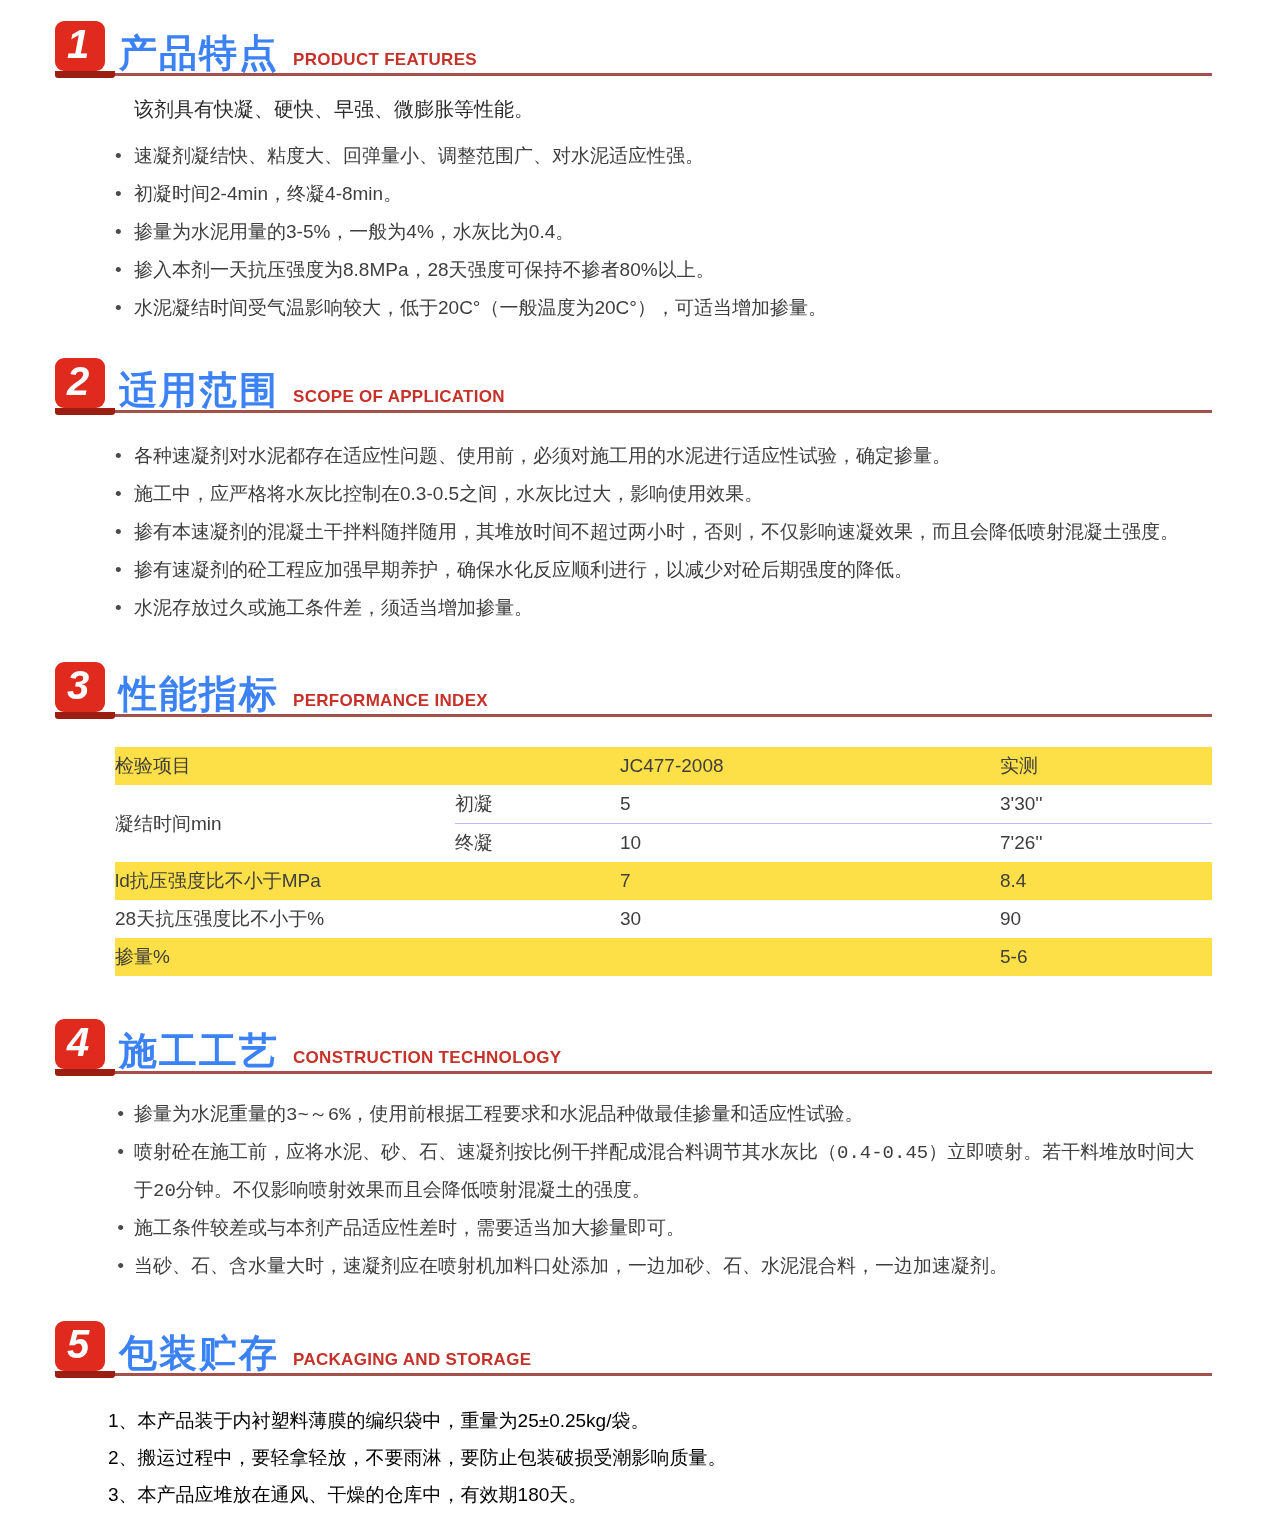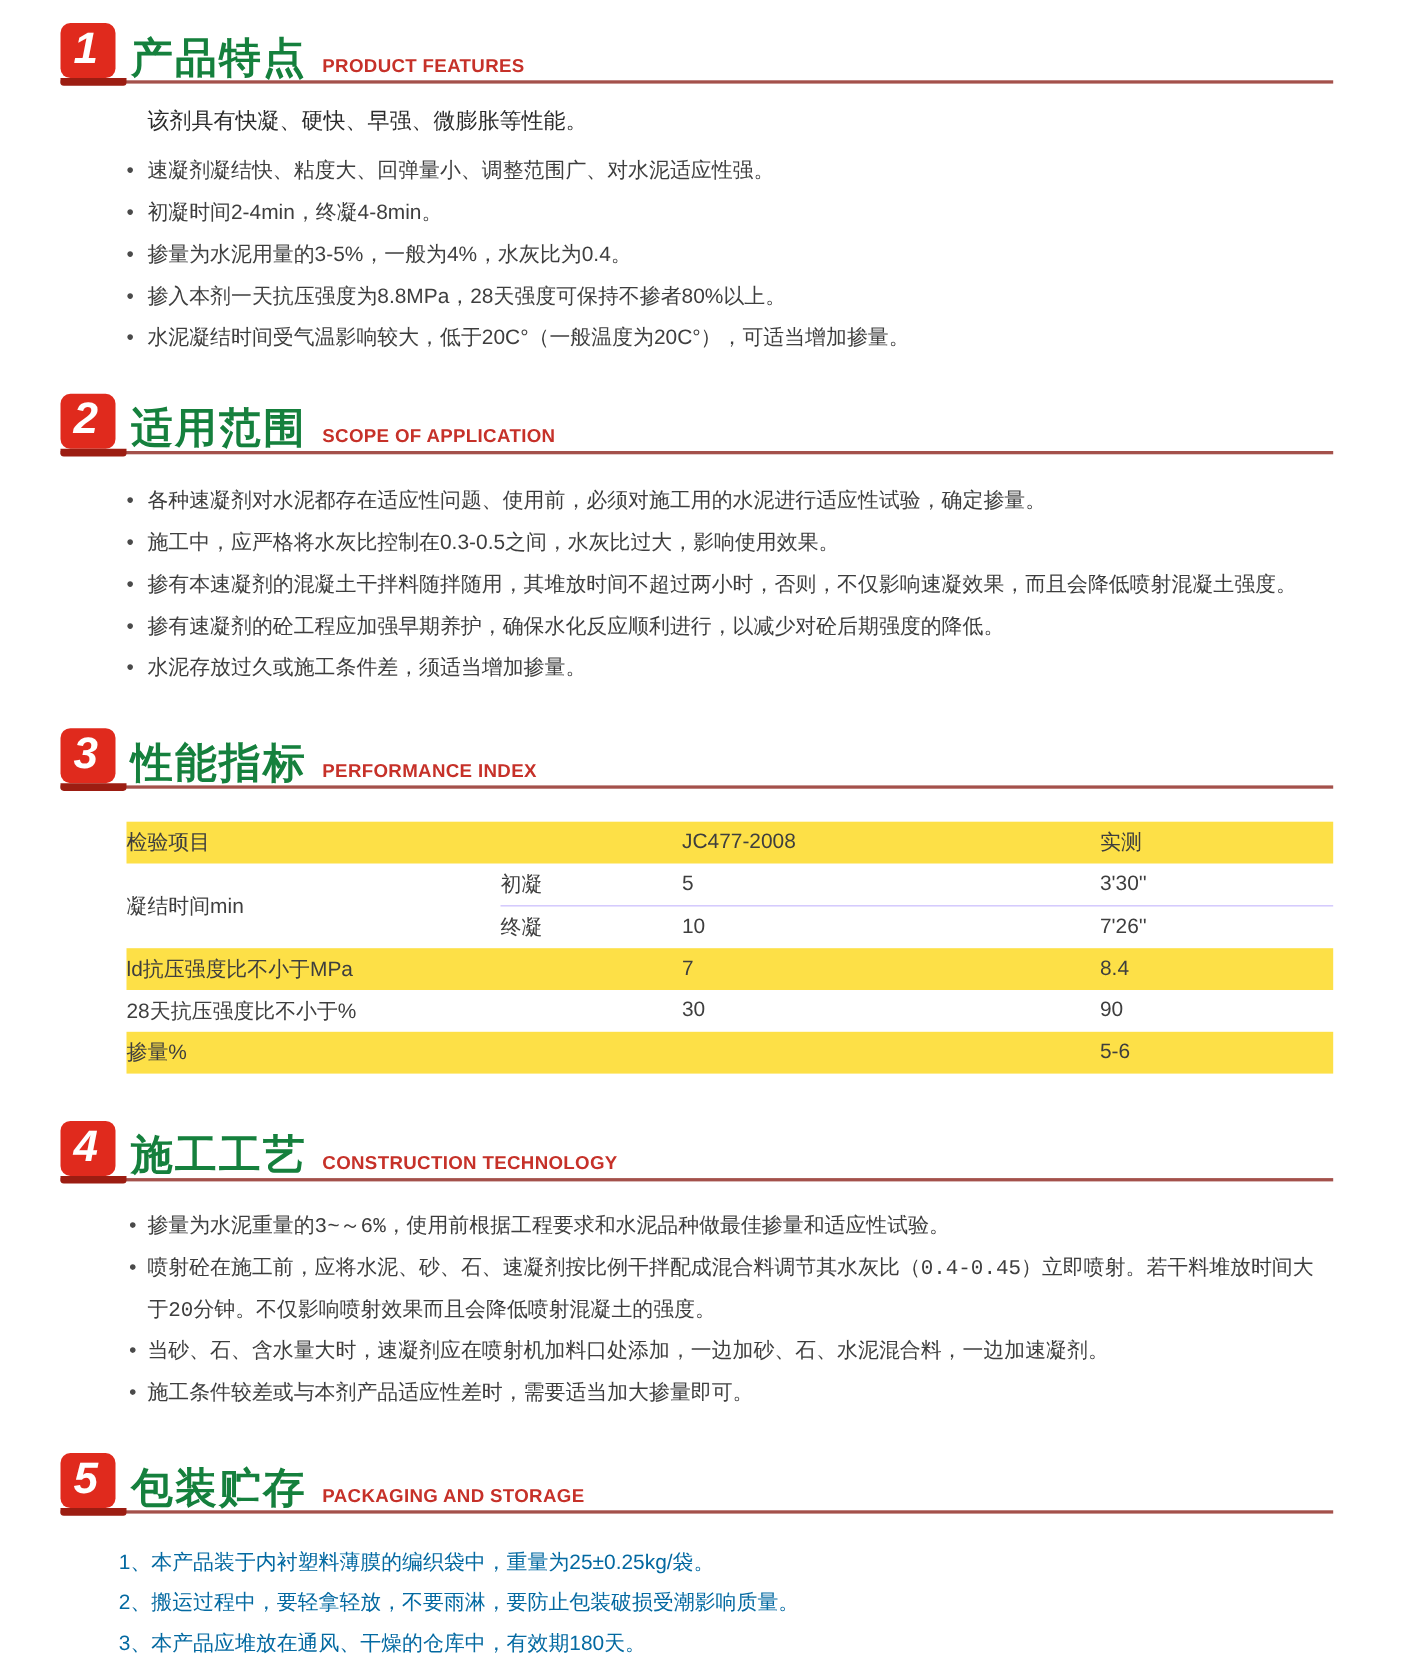--- a/index.html
+++ b/index.html
@@ -16,40 +16,40 @@
   .head-flex { display:flex; align-items:flex-end; height:53px; gap:14px; }
   .badge {
     width:50px; height:50px; background:#e02a1d; border-radius:9px;
     display:flex; align-items:center; justify-content:center; flex:0 0 auto;
   }
   .badge span {
     color:#ffffff; font-size:40px; font-weight:bold; font-style:italic;
     line-height:1; transform:translate(-2px,-2px);
   }
   .t-zh {
-    font-size:38px; font-weight:900; color:#15803d;
+    font-size:38px; font-weight:900; color:#3b82f6;
     line-height:0.95; letter-spacing:2px; white-space:nowrap;
   }
   .t-en {
     font-size:17px; font-weight:bold; color:#c63129;
     margin-bottom:1px; letter-spacing:0.3px; white-space:nowrap;
   }
   .underline { position:absolute; left:0; top:55px; width:100%; height:3px; background:#a4514b; }
   .badge-under { position:absolute; left:0; top:53px; width:60px; height:7px; background:#9c1d12; border-radius:0 0 3px 3px; }
 
   
   .intro { margin:16px 0 4px 79px; font-size:20px; font-weight:normal; color:#2b2b2b; }
   ul.bullets { list-style:none; margin:14px 0 0 60px; padding:0; }
   ul.bullets li {
     position:relative; padding-left:19px; font-size:19px; line-height:38px; color:#3e3e3e;
   }
   ul.bullets li::before { content:"•"; position:absolute; left:0; top:0; color:#4a4a4a; }
 
   ol.numlist { list-style:none; margin:22px 0 0 53px; padding:0; }
-  ol.numlist li { font-size:19px; line-height:37px; color:#0369a1; }
+  ol.numlist li { font-size:19px; line-height:37px; color:#000000; }
 
   
   table.spec-table {
     border-collapse:collapse; margin:26px 0 0 60px; width:1097px;
     table-layout:fixed; font-size:19px; color:#3e3e3e;
   }
   table.spec-table td { height:38px; padding:0; vertical-align:middle; }
   td.lab { text-align:left; padding-left:16px; }
   td.ctr { text-align:left; }
   td.meas { text-align:left; padding-left:45px; }
@@ -174,22 +174,22 @@
         </div>
         <span class="t-zh">施工工艺</span>
         <span class="t-en">CONSTRUCTION TECHNOLOGY</span>
       </div>
       <div class="underline"></div>
       <div class="badge-under"></div>
     </div>
     <ul class="bullets" style="margin-top:18px;font-family:Liberation Mono, monospace;">
       <li>掺量为水泥重量的3~～6%，使用前根据工程要求和水泥品种做最佳掺量和适应性试验。</li>
       <li>喷射砼在施工前，应将水泥、砂、石、速凝剂按比例干拌配成混合料调节其水灰比（0.4-0.45）立即喷射。若干料堆放时间大于20分钟。不仅影响喷射效果而且会降低喷射混凝土的强度。</li>
+      <li>施工条件较差或与本剂产品适应性差时，需要适当加大掺量即可。</li>
       <li>当砂、石、含水量大时，速凝剂应在喷射机加料口处添加，一边加砂、石、水泥混合料，一边加速凝剂。</li>
-      <li>施工条件较差或与本剂产品适应性差时，需要适当加大掺量即可。</li>
     </ul>
   </section>
 
   <section class="sec sec-5">
     <div class="sec-head">
       <div class="head-flex">
         <div class="badge">
           <span>5</span>
         </div>
         <span class="t-zh">包装贮存</span>

